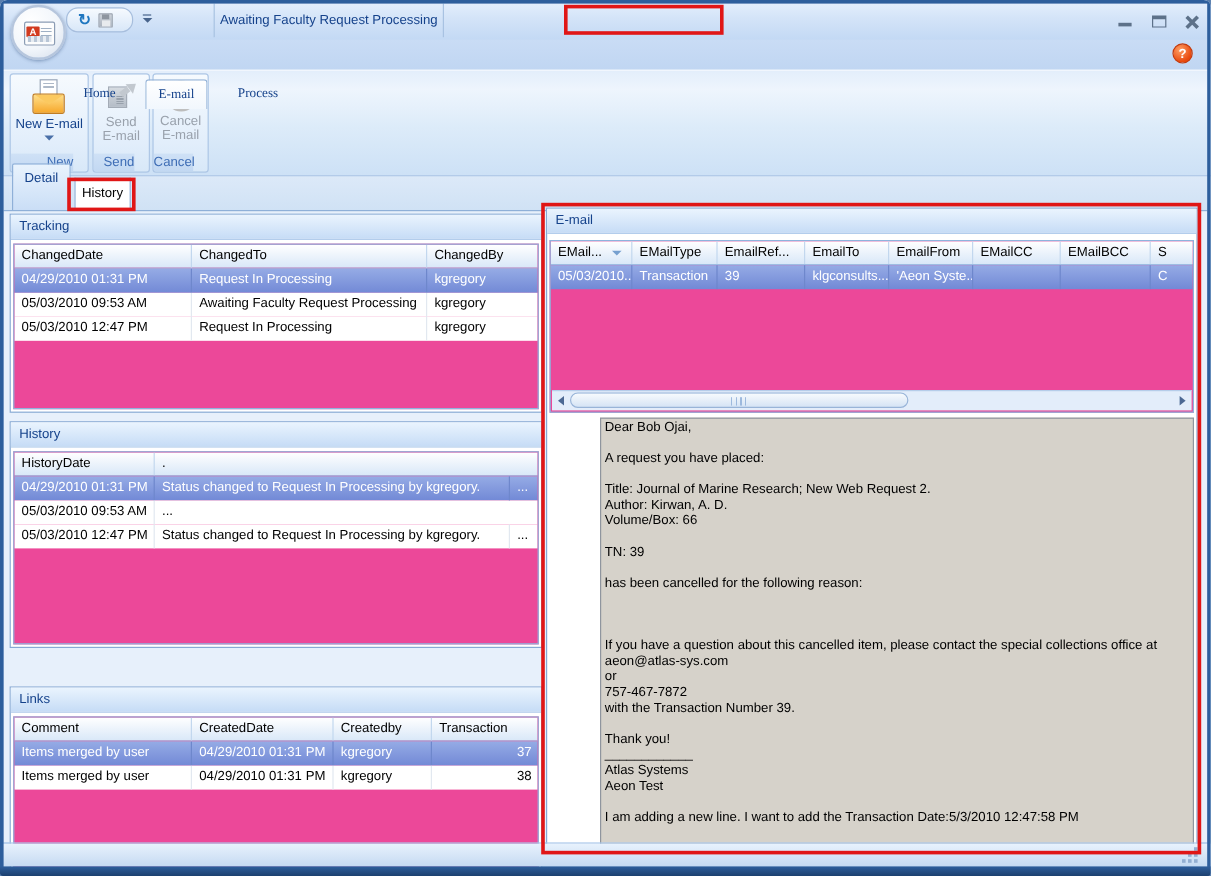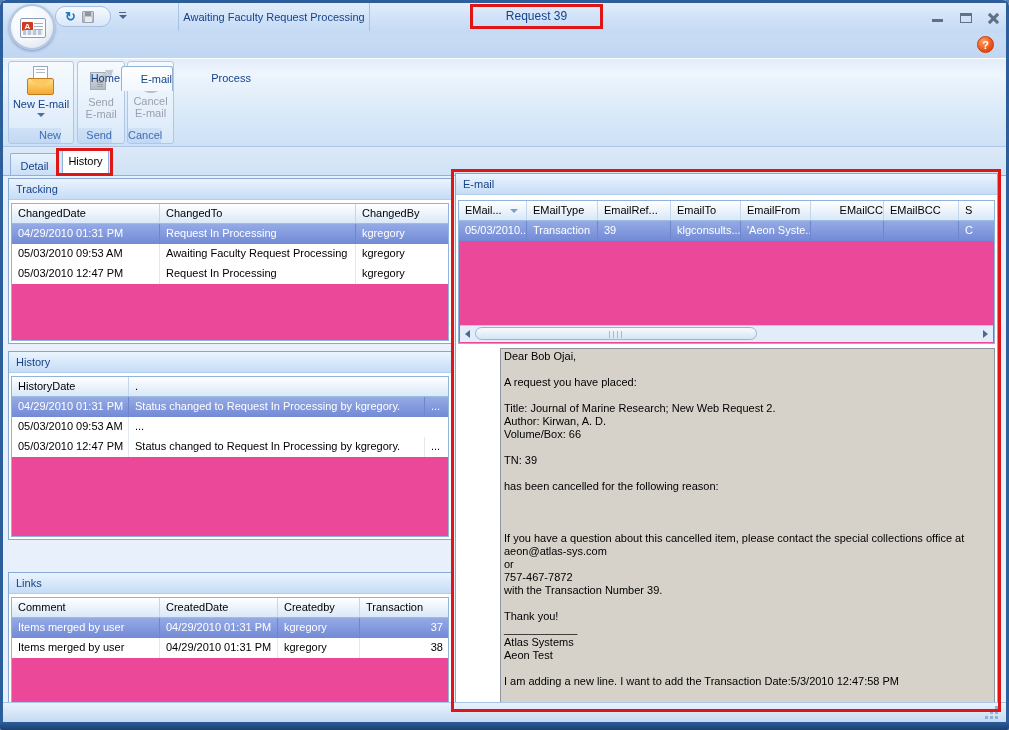--- a/index.html
+++ b/index.html
@@ -43,21 +43,21 @@
                 border-left:1px solid #a8c2e2;border-right:1px solid #a8c2e2;}
   .win-title{position:absolute;left:470px;top:4px;width:133px;height:25px;line-height:25px;
              text-align:center;color:#15428b;font-size:12px;}
   .winbtn{position:absolute;top:11px;width:20px;height:15px;z-index:6;}
   .wb-min i{position:absolute;left:4px;top:8px;width:11px;height:3px;background:#5d7189;}
   .wb-max i{position:absolute;left:4px;top:2px;width:12px;height:10px;border:1px solid #5d7189;border-top:3px solid #5d7189;background:transparent;}
   .wb-close i,.wb-close b{position:absolute;left:3px;top:6px;width:13px;height:3px;background:#5d7189;}
   .wb-close i{transform:rotate(45deg);} .wb-close b{transform:rotate(-45deg);}
 
   
-  .rtab{position:absolute;top:33px;height:25px;line-height:25px;text-align:right;color:#15428b;z-index:2;}
+  .rtab{position:absolute;top:33px;height:25px;line-height:25px;text-align:center;color:#15428b;z-index:2;font-family:Liberation Serif, serif;}
   .rtab.active{background:linear-gradient(#ffffff,#f1f7fd);border:1px solid #95b3d7;border-bottom:none;
                border-radius:3px 3px 0 0;z-index:3;}
   .help-btn{position:absolute;left:977px;top:36px;width:17px;height:17px;border-radius:50%;z-index:4;
             background:radial-gradient(circle at 35% 30%,#ff9e63,#e8490e 70%);border:1px solid #c23c10;
             color:#fff;font-weight:bold;font-size:11px;text-align:center;line-height:16px;}
 
   
   .ribbon{position:absolute;left:0;top:58px;width:1009px;height:89px;
           background:linear-gradient(#e3eefb,#eef5fd 18%,#dcebf9 55%,#cde1f6 100%);
           border-top:1px solid #fbfdff;border-bottom:1px solid #aec7e6;}
@@ -82,21 +82,21 @@
   .send-doc i{position:absolute;right:2px;bottom:2px;width:6px;height:7px;background:repeating-linear-gradient(#97a0ab 0 1px,transparent 1px 2px);}
   .send-arr{position:absolute;right:1px;top:1px;width:14px;height:12px;}
   .send-arr b{position:absolute;left:0;bottom:0;width:8px;height:5px;background:#c2c8cf;transform:rotate(-38deg);}
   .send-arr i{position:absolute;right:0;top:0;width:0;height:0;border-left:7px solid #c2c8cf;border-top:5px solid transparent;border-bottom:5px solid transparent;transform:rotate(-38deg);}
   .no-ico{position:relative;width:26px;height:26px;margin:3px auto 0;border:4px solid #bcbcbc;border-radius:50%;
           background:linear-gradient(135deg,#e9e9e9,#cfcfcf);}
   .no-ico:after{content:"";position:absolute;left:-2px;top:7px;width:22px;height:4px;background:#bcbcbc;transform:rotate(-45deg);}
 
   
   .pagetabs{position:absolute;left:0;top:147px;width:1009px;height:28px;background:linear-gradient(#dcE9f8,#d0e2f5);}
-  .ptab{position:absolute;bottom:0;height:22px;line-height:25px;text-align:center;z-index:2;}
+  .ptab{position:absolute;bottom:0;height:39px;line-height:25px;text-align:center;z-index:2;}
   .ptab.inactive{background:linear-gradient(#e9f3fd,#cadef6);border:1px solid #8fb0d8;border-bottom:none;
                  border-radius:2px 2px 0 0;color:#15428b;}
   .ptab.active{background:#fff;border:1px solid #8fb0d8;border-bottom:none;color:#000;height:27px;z-index:3;}
 
   
   .page{position:absolute;left:3px;top:175px;width:1003px;height:527px;background:#e7f0fb;border-top:1px solid #8fb0d8;}
 
   
   .panel{position:absolute;background:#fff;border:1px solid #86a9d4;}
   .panel-hdr{position:absolute;left:0;right:0;top:0;height:21px;color:#15428b;line-height:20px;padding-left:7px;
@@ -142,21 +142,20 @@
   <div class="titlebar">
     <div class="qat">
       <span class="refresh-g">↻</span>
       <span class="floppy"></span>
     </div>
     <div class="qat-chevron">
         <i></i>
         <b></b>
       </div>
     <div class="status-label">Awaiting Faculty Request Processing</div>
-    <div class="win-title">Request 39</div>
     <div class="winbtn wb-min" style="left:928px;">
         <i></i>
       </div>
     <div class="winbtn wb-max" style="left:956px;">
         <i></i>
       </div>
     <div class="winbtn wb-close" style="left:984px;">
         <i></i>
         <b></b>
       </div>
@@ -300,21 +299,21 @@
     <div class="grid" style="left:2px;right:2px;top:26px;height:144px;">
       <div class="hrow">
         <div class="hc" style="width:68px;">
           <span>EMail...</span>
           <i class="sort-arrow"></i>
         </div>
         <div class="hc" style="width:71px;">EMailType</div>
         <div class="hc" style="width:73px;">EmailRef...</div>
         <div class="hc" style="width:70px;">EmailTo</div>
         <div class="hc" style="width:70px;">EmailFrom</div>
-        <div class="hc" style="width:73px;text-align:right;">EMailCC</div>
+        <div class="hc" style="width:73px;">EMailCC</div>
         <div class="hc" style="width:75px;">EMailBCC</div>
         <div class="hc" style="flex:1;border-right:none;">S</div>
       </div>
       <div class="drow sel">
         <div class="dc" style="width:68px;">05/03/2010...</div>
         <div class="dc" style="width:71px;">Transaction</div>
         <div class="dc" style="width:73px;">39</div>
         <div class="dc" style="width:70px;">klgconsults...</div>
         <div class="dc" style="width:70px;">'Aeon Syste...</div>
         <div class="dc" style="width:73px;"></div>

